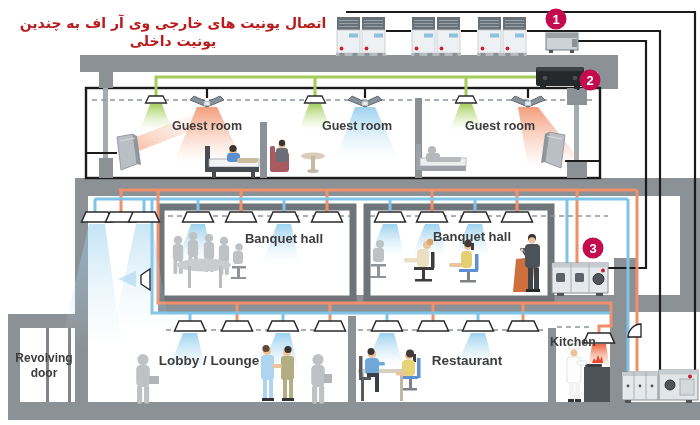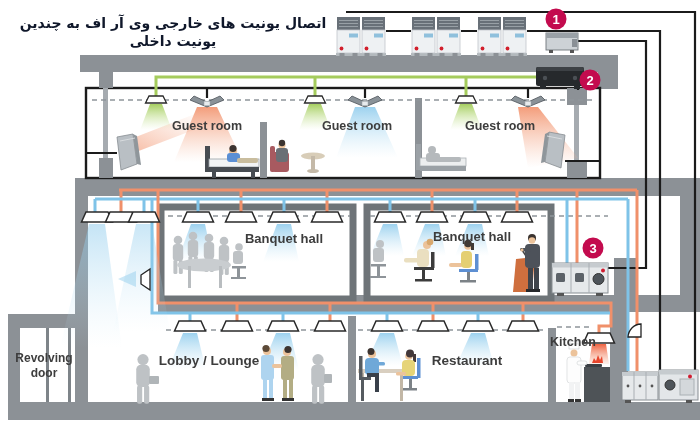--- a/index.html
+++ b/index.html
@@ -1,21 +1,21 @@
 <!DOCTYPE html>
 <html><head>
 <meta charset="utf-8">
 <style>
   html,body{margin:0;padding:0;background:#fff;}
   .stage{position:relative;width:700px;height:425px;background:#ffffff;overflow:hidden;
          font-family:"Liberation Sans",sans-serif;}
   .stage svg{position:absolute;left:0;top:0;}
   .title{position:absolute;left:12px;top:15px;width:322px;text-align:center;direction:rtl;
          font-family:"DejaVu Sans",sans-serif;font-weight:bold;font-size:14px;line-height:1.25;
-         color:#0f172a;}
+         color:#b91c1c;}
   text.lbl{font-family:"Liberation Sans",sans-serif;font-weight:bold;fill:#3d3d3d;}
   text.mk{font-family:"Liberation Sans",sans-serif;font-weight:bold;fill:#ffffff;text-anchor:middle;}
   .dash{stroke:#8f959a;stroke-width:1.4;stroke-dasharray:5 4;fill:none;}
   .pO{stroke:#f0906a;stroke-width:3;fill:none;}
   .pB{stroke:#7fc3e8;stroke-width:3;fill:none;}
   .pG{stroke:#a5cc5d;stroke-width:3;fill:none;}
   .pK{stroke:#1b1b1b;stroke-width:2.2;fill:none;}
   .st{fill:#8c9196;}
 </style>
 </head>

